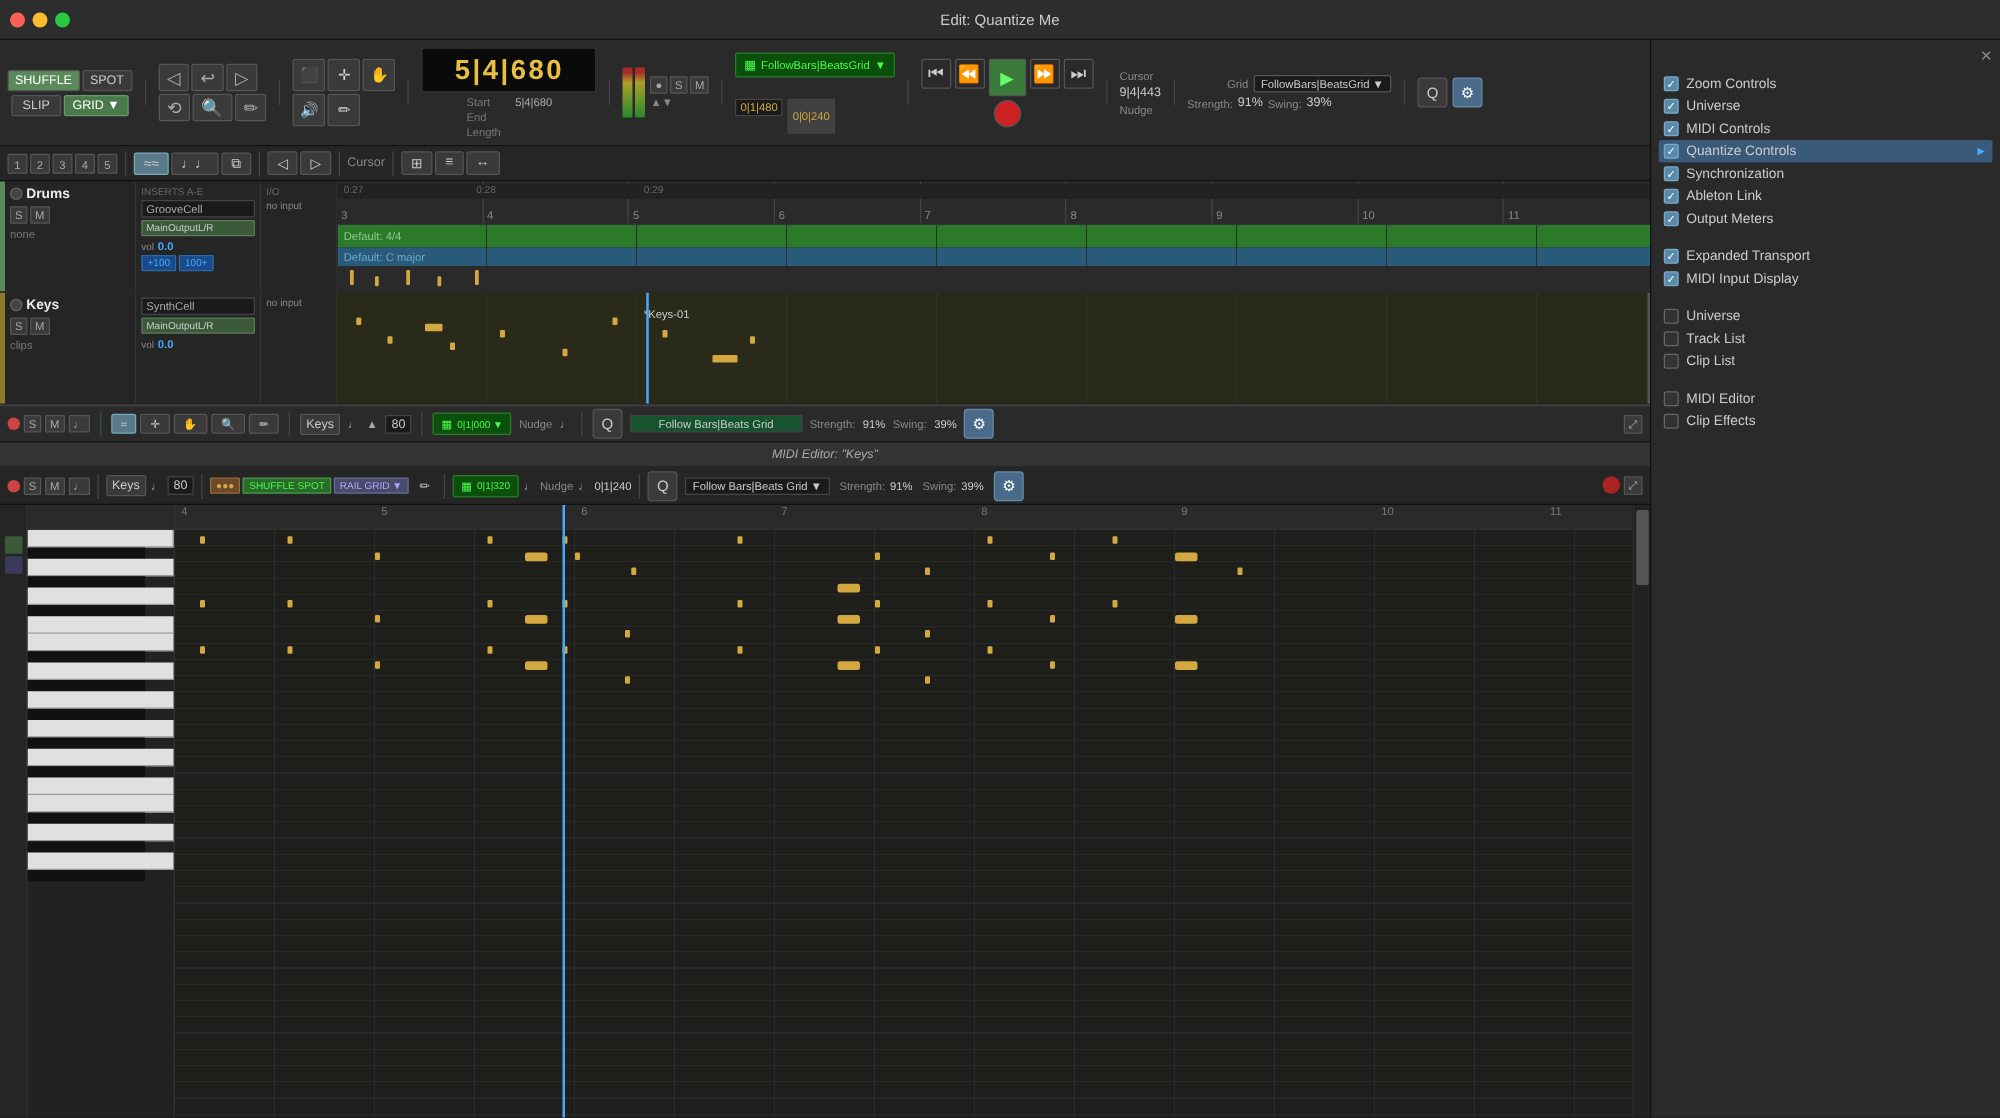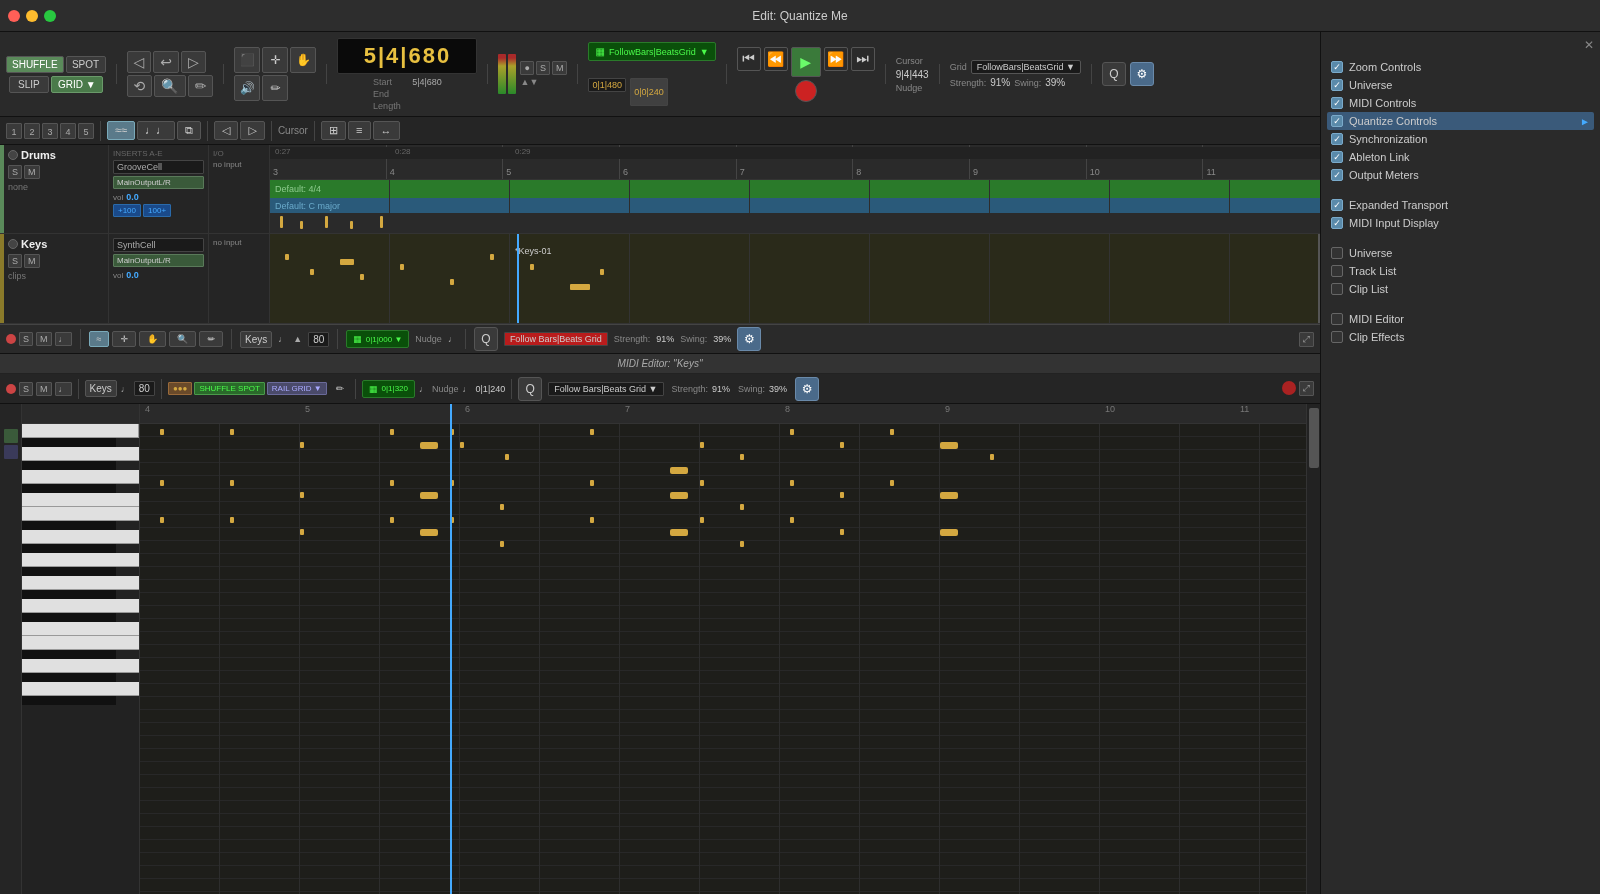--- a/index.html
+++ b/index.html
@@ -496,21 +496,21 @@
 
       <div style="display:flex;flex-direction:column;gap:3px;">
         <div style="font-size:9px;color:#888;">Cursor</div>
         <div style="font-size:10px;color:#ccc;">9|4|443</div>
         <div style="font-size:9px;color:#888;">Nudge</div>
       </div>
 
       <div class="separator"></div>
 
       <div style="display:flex;flex-direction:column;gap:3px;">
-        <div style="display:flex;gap:4px;align-items:center;">
+        <div style="display:flex;gap:4px;align-items:center;margin-left:32px;">
           <span style="font-size:9px;color:#888;">Grid</span>
           <div style="background:#1a1a1a;border:1px solid #555;color:#ccc;font-size:9px;padding:1px 5px;border-radius:2px;">FollowBars|BeatsGrid ▼</div>
         </div>
         <div style="display:flex;gap:4px;align-items:center;">
           <span style="font-size:9px;color:#888;">Strength:</span>
           <span style="font-size:10px;color:#ccc;">91%</span>
           <span style="font-size:9px;color:#888;">Swing:</span>
           <span style="font-size:10px;color:#ccc;">39%</span>
         </div>
       </div>
@@ -618,21 +618,21 @@
               <div style="width:120px;border-right:1px solid #444;padding-left:3px;display:flex;align-items:flex-end;padding-bottom:2px;">
                   <span style="font-size:9px;color:#888;">10</span>
                 </div>
               <div style="width:120px;padding-left:3px;display:flex;align-items:flex-end;padding-bottom:2px;">
                   <span style="font-size:9px;color:#888;">11</span>
                 </div>
             </div>
 
             <div style="position:absolute;bottom:20px;left:0;right:0;height:12px;display:flex;background:#222;">
               <span style="position:absolute;left:5px;font-size:8px;color:#666;">0:27</span>
-              <span style="position:absolute;left:125px;font-size:8px;color:#666;">0:28</span>
+              <span style="position:absolute;left:111px;font-size:8px;color:#666;">0:28</span>
               <span style="position:absolute;left:245px;font-size:8px;color:#666;">0:29</span>
             </div>
           </div>
 
           <div style="height:18px;background:#2a7a2a;display:flex;align-items:center;padding-left:5px;font-size:9px;color:#8dca8d;">
             <span>Default: 4/4</span>
           </div>
           <div style="height:15px;background:#2a5a7a;display:flex;align-items:center;padding-left:5px;font-size:9px;color:#6aaaca;">
             <span>Default: C major</span>
           </div>
@@ -720,21 +720,21 @@
         <div class="separator"></div>
 
         <div class="grid-display" style="font-size:9px;">
           <span>▦</span>
           <span style="font-size:8px;">0|1|000 ▼</span>
         </div>
         <span style="font-size:9px;color:#888;">Nudge</span>
         <div style="font-size:9px;color:#aaa;">♩</div>
         <div class="separator"></div>
         <div class="q-btn">Q</div>
-        <div style="background:#b91c1c;border:1px solid #444;color:#ccc;font-size:9px;padding:1px 5px;border-radius:1px;">Follow Bars|Beats Grid</div>
+        <div style="background:#14532d;border:1px solid #444;color:#ccc;font-size:9px;padding:1px 22px;border-radius:1px;">Follow Bars|Beats Grid</div>
         <span style="font-size:9px;color:#888;">Strength:</span>
         <span style="font-size:9px;color:#ccc;">91%</span>
         <span style="font-size:9px;color:#888;">Swing:</span>
         <span style="font-size:9px;color:#ccc;">39%</span>
         <div class="gear-btn">⚙</div>
         <div style="margin-left:auto;"></div>
         <div class="small-btn">⤢</div>
       </div>
 
       <div style="height:20px;background:#333;border-bottom:1px solid #222;display:flex;align-items:center;justify-content:center;">

